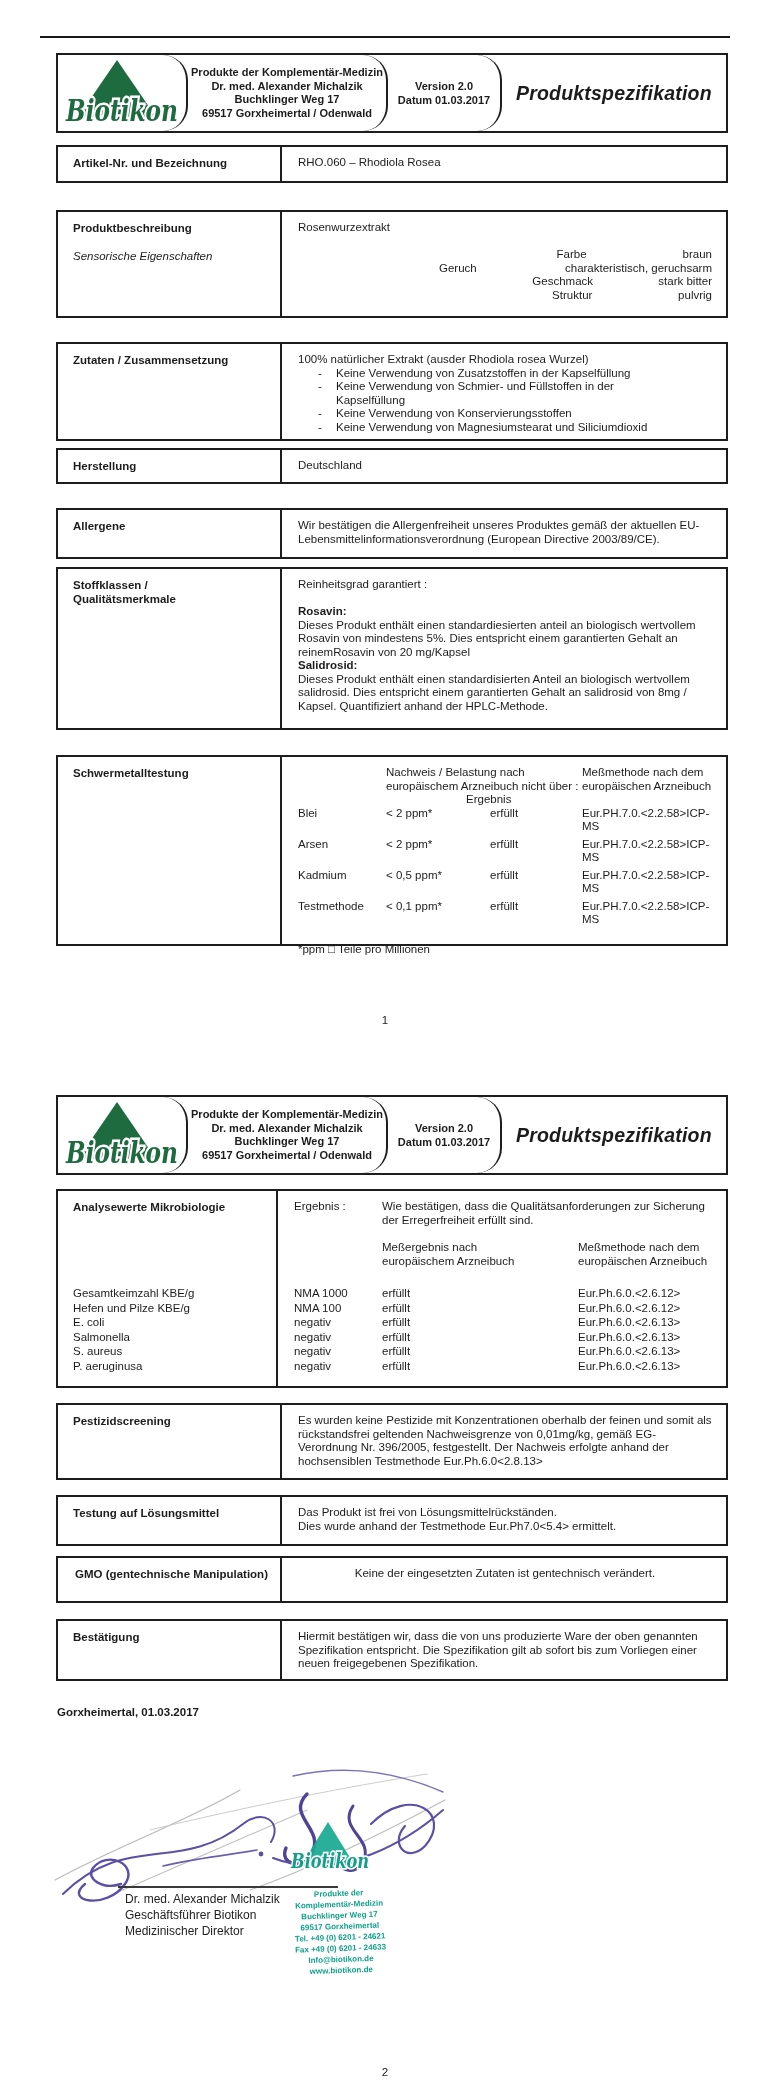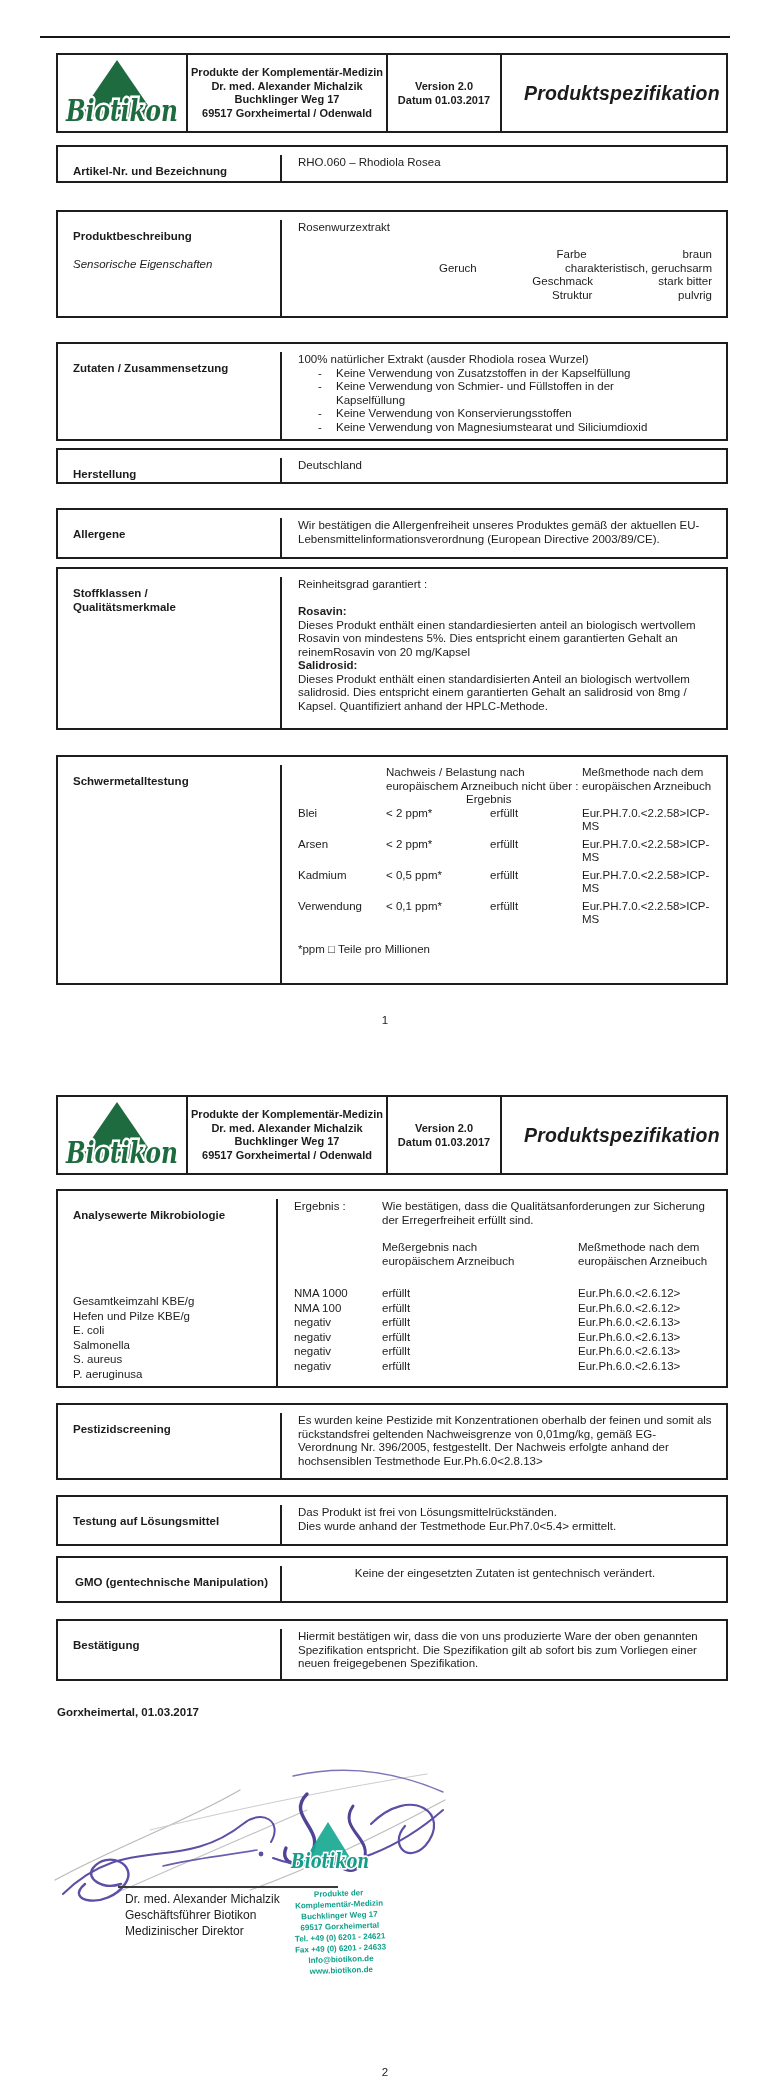--- a/index.html
+++ b/index.html
@@ -6,30 +6,30 @@
   html,body { background:#fff; }
   body {
     width:770px; height:2100px; position:relative;
     font-family:"Liberation Sans", sans-serif;
     color:#1c1c1c; overflow:hidden;
   }
   .topline { position:absolute; top:36px; left:40px; width:690px; height:2px; background:#161616; }
 
   
   .hdr { position:absolute; left:56px; width:672px; height:80px; border:2px solid #1d1d1d; display:flex; background:#fff; }
-  .hdr-cell { border-right:2px solid #1d1d1d; display:flex; flex-direction:column; justify-content:center; align-items:center; }
+  .hdr-cell { border-right:2px solid #1d1d1d; display:flex; flex-direction:column; justify-content:center; align-items:center;border-radius:25px; }
   .hdr-cell:last-child { border-right:none; }
   .hdr-logo  { width:130px; }
   .hdr-addr  { width:200px; font-weight:bold; font-size:11px; line-height:13.5px; text-align:center; }
   .hdr-ver   { width:114px; font-weight:bold; font-size:11px; line-height:14px; text-align:center; }
-  .hdr-title { flex:1; align-items:flex-start; padding-left:22px; font-weight:bold; font-style:italic; font-size:19.5px; letter-spacing:.2px; }
+  .hdr-title { flex:1; align-items:flex-start; padding-left:14px; font-weight:bold; font-style:italic; font-size:19.5px; letter-spacing:.2px; }
 
   
   .tbl { position:absolute; left:56px; width:672px; border:2px solid #1d1d1d; display:flex; background:#fff; }
-  .lbl { width:224px; border-right:2px solid #1d1d1d; padding:9px 10px 6px 15px; font-weight:bold; font-size:11.5px; line-height:14px;margin-top:8px; }
+  .lbl { width:224px; border-right:2px solid #1d1d1d; padding:9px 10px 6px 15px; font-weight:bold; font-size:11.5px; line-height:14px; }
   .val { flex:1; padding:9px 14px 6px 16px; font-size:11.5px; line-height:13.5px; }
   .italic { font-style:italic; font-weight:normal; }
   .b { font-weight:bold; }
   .blank { height:13.5px; }
 
   
   .prop-row { display:flex;justify-content:flex-end; }
   .prop-name { width:126px; }
 
   
@@ -167,21 +167,21 @@
   <div class="val">
     <div>Reinheitsgrad garantiert :</div>
     <div class="blank"></div>
     <div class="b">Rosavin:</div>
     <div>Dieses Produkt enthält einen standardiesierten anteil an biologisch wertvollem Rosavin von mindestens 5%. Dies entspricht einem garantierten Gehalt an reinemRosavin von 20 mg/Kapsel</div>
     <div class="b">Salidrosid:</div>
     <div>Dieses Produkt enthält einen standardisierten Anteil an biologisch wertvollem salidrosid. Dies entspricht einem garantierten Gehalt an salidrosid von 8mg / Kapsel. Quantifiziert anhand der HPLC-Methode.</div>
   </div>
 </div>
 
-<div class="tbl" style="top:755px;height:230px;">
+<div class="tbl" style="top:755px;height:191px;">
   <div class="lbl">Schwermetalltestung</div>
   <div class="val">
     <div class="hm-row">
       <div class="hm-c1"></div>
       <div class="hm-c23">Nachweis / Belastung nach europäischem Arzneibuch nicht über :</div>
       <div class="hm-c4">Meßmethode nach dem europäischen Arzneibuch</div>
     </div>
     <div class="hm-row">
       <div style="margin-left:168px;">Ergebnis</div>
     </div>
@@ -200,21 +200,21 @@
     </div>
     <div class="hm-gap"></div>
     <div class="hm-row">
       <div class="hm-c1">Kadmium</div>
       <div class="hm-c2">&lt; 0,5 ppm*</div>
       <div class="hm-c3">erfüllt</div>
       <div class="hm-c4">Eur.PH.7.0.&lt;2.2.58&gt;ICP-MS</div>
     </div>
     <div class="hm-gap"></div>
     <div class="hm-row">
-      <div class="hm-c1">Verwendung</div>
+      <div class="hm-c1">Testmethode</div>
       <div class="hm-c2">&lt; 0,1 ppm*</div>
       <div class="hm-c3">erfüllt</div>
       <div class="hm-c4">Eur.PH.7.0.&lt;2.2.58&gt;ICP-MS</div>
     </div>
     <div style="height:16px;"></div>
     <div>*ppm □ Teile pro Millionen</div>
   </div>
 </div>
 
 <div class="pagenum" style="top:1014px;">1</div>

